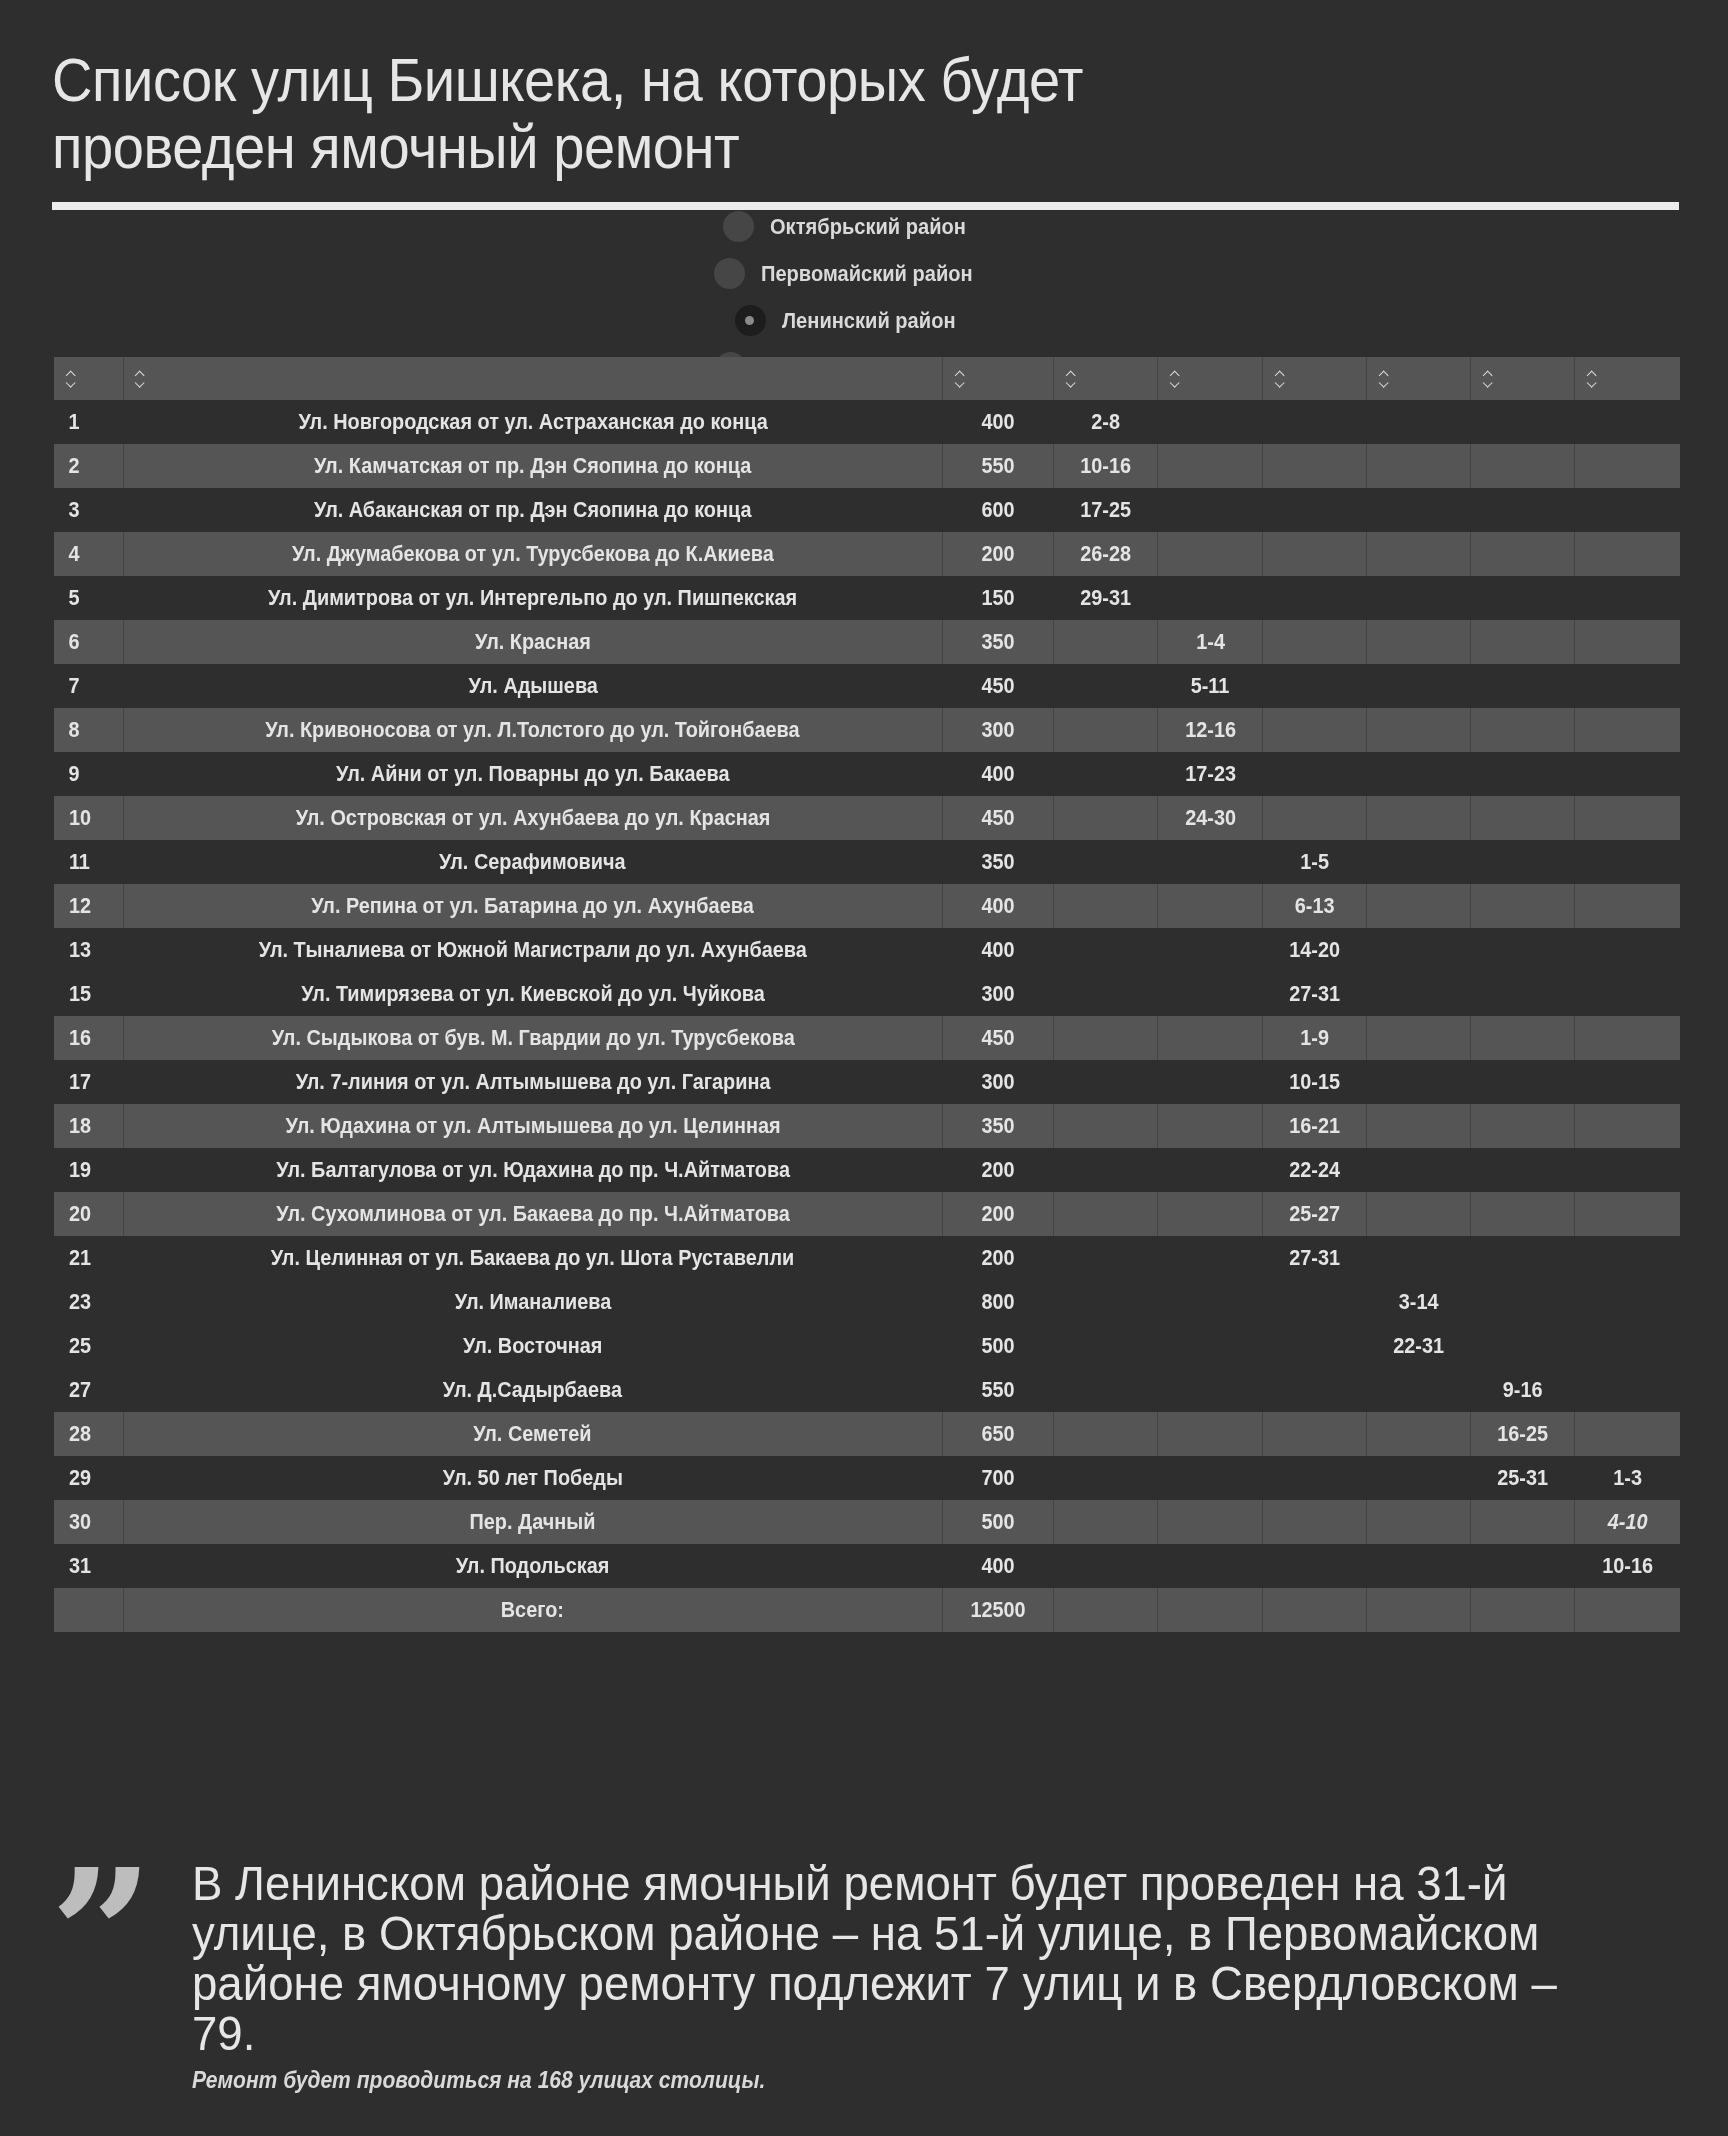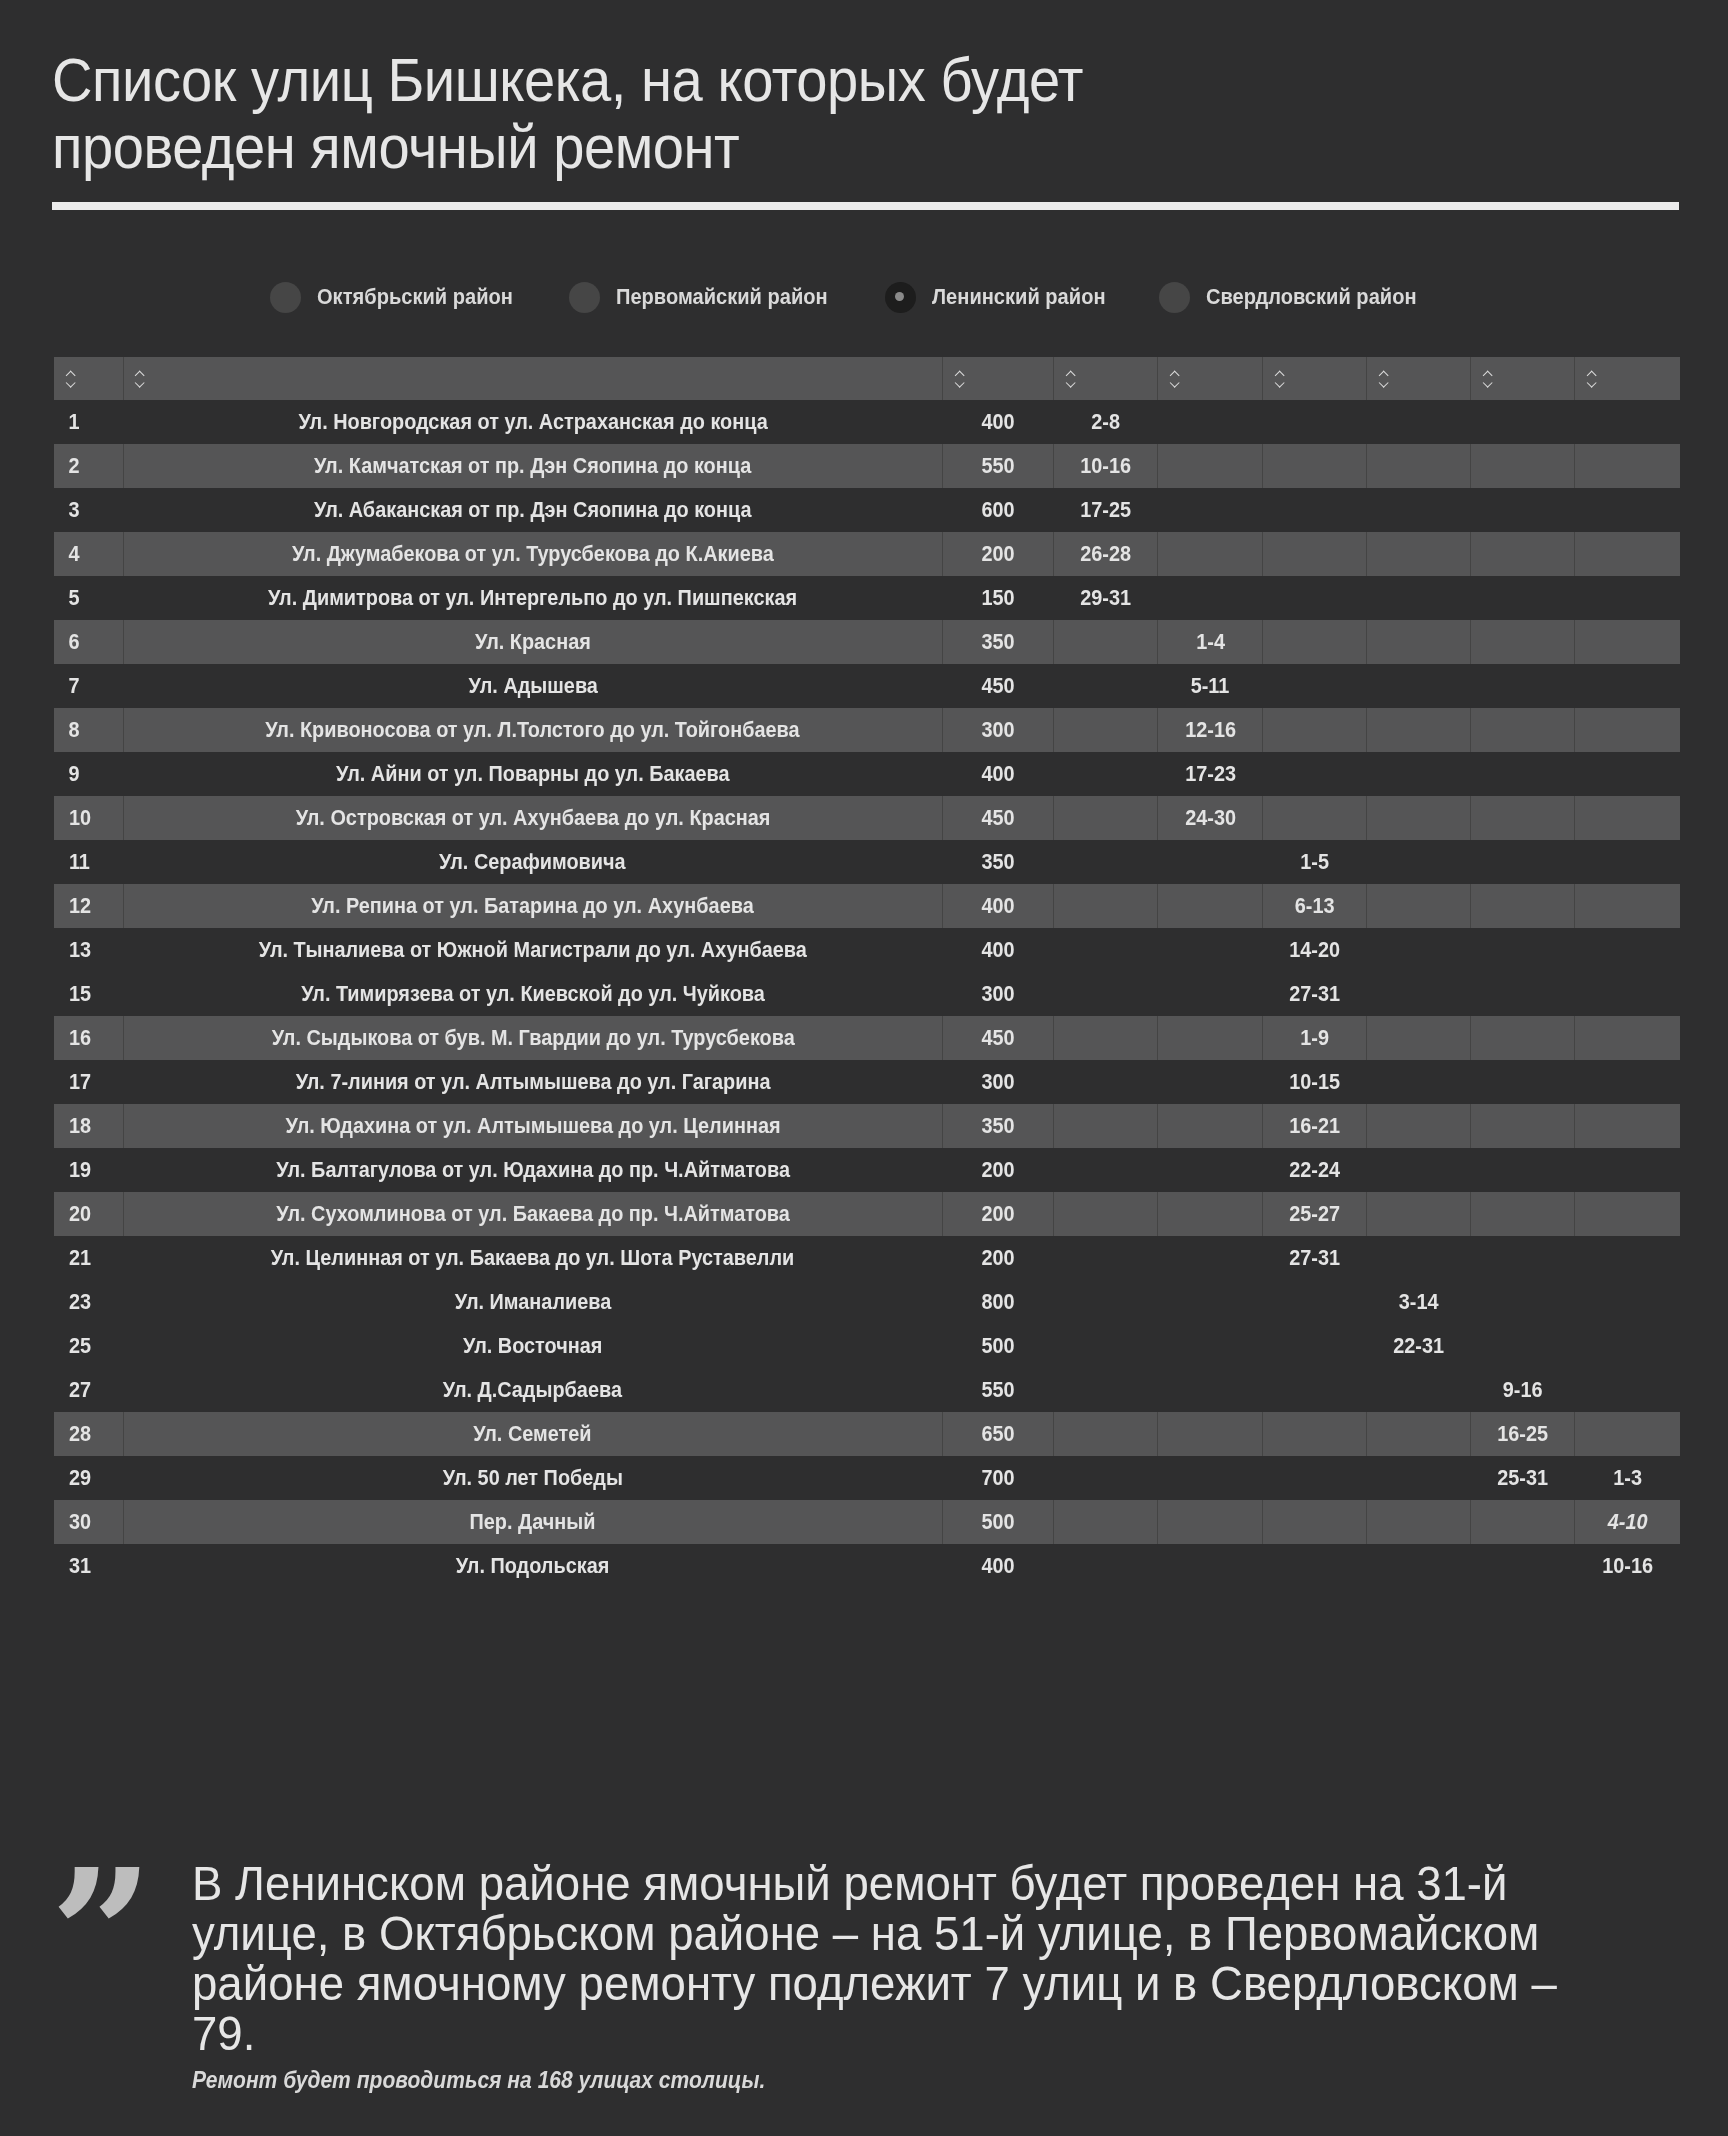--- a/index.html
+++ b/index.html
@@ -12,21 +12,21 @@
     letter-spacing: -0.5px;
     transform: scaleX(0.92); transform-origin: left top;
   }
   .title-rule {
     position: absolute; left: 52px; top: 202px; width: 1627px; height: 8px;
     background: #ececec;
   }
 
   .filters {
     position: absolute; top: 279px; left: 0; width: 1728px; height: 36px;
-    display: flex; justify-content: center; align-items: center; gap: 16px;
+    display: flex; justify-content: center; align-items: center; gap: 16px; flex-direction: column;
   }
   .filter { display: flex; align-items: center; margin-right: 25px; cursor: pointer; }
   .radio {
     width: 31px; height: 31px; border-radius: 50%; background: #464646;
     margin-right: 16px; position: relative; flex: none;
   }
   .radio.selected { background: #1d1d1d; }
   .radio.selected::after {
     content: ""; position: absolute; left: 10.8px; top: 10.8px; width: 9px; height: 9px;
     border-radius: 50%; background: #8a8a8a;
@@ -413,20 +413,31 @@
           <td class="num"><span>31</span></td>
           <td class="street"><span>Ул. Подольская</span></td>
           <td class="len"><span>400</span></td>
           <td class="d"><span></span></td>
           <td class="d"><span></span></td>
           <td class="d"><span></span></td>
           <td class="d"><span></span></td>
           <td class="d"><span></span></td>
           <td class="d"><span>10-16</span></td>
         </tr>
+        <tr class="total">
+          <td class="num"><span></span></td>
+          <td class="street"><span>Всего:</span></td>
+          <td class="len"><span>12500</span></td>
+          <td class="d"><span></span></td>
+          <td class="d"><span></span></td>
+          <td class="d"><span></span></td>
+          <td class="d"><span></span></td>
+          <td class="d"><span></span></td>
+          <td class="d"><span></span></td>
+        </tr>
       </tbody>
   </table>
 </div>
 
 <div class="quote-mark">”</div>
 <div class="quote-text">В Ленинском районе ямочный ремонт будет проведен на 31-й улице, в Октябрьском районе – на 51-й улице, в Первомайском районе ямочному ремонту подлежит 7 улиц и в Свердловском – 79.</div>
 <div class="quote-note">Ремонт будет проводиться на 168 улицах столицы.</div>
 
 
 </body></html>

